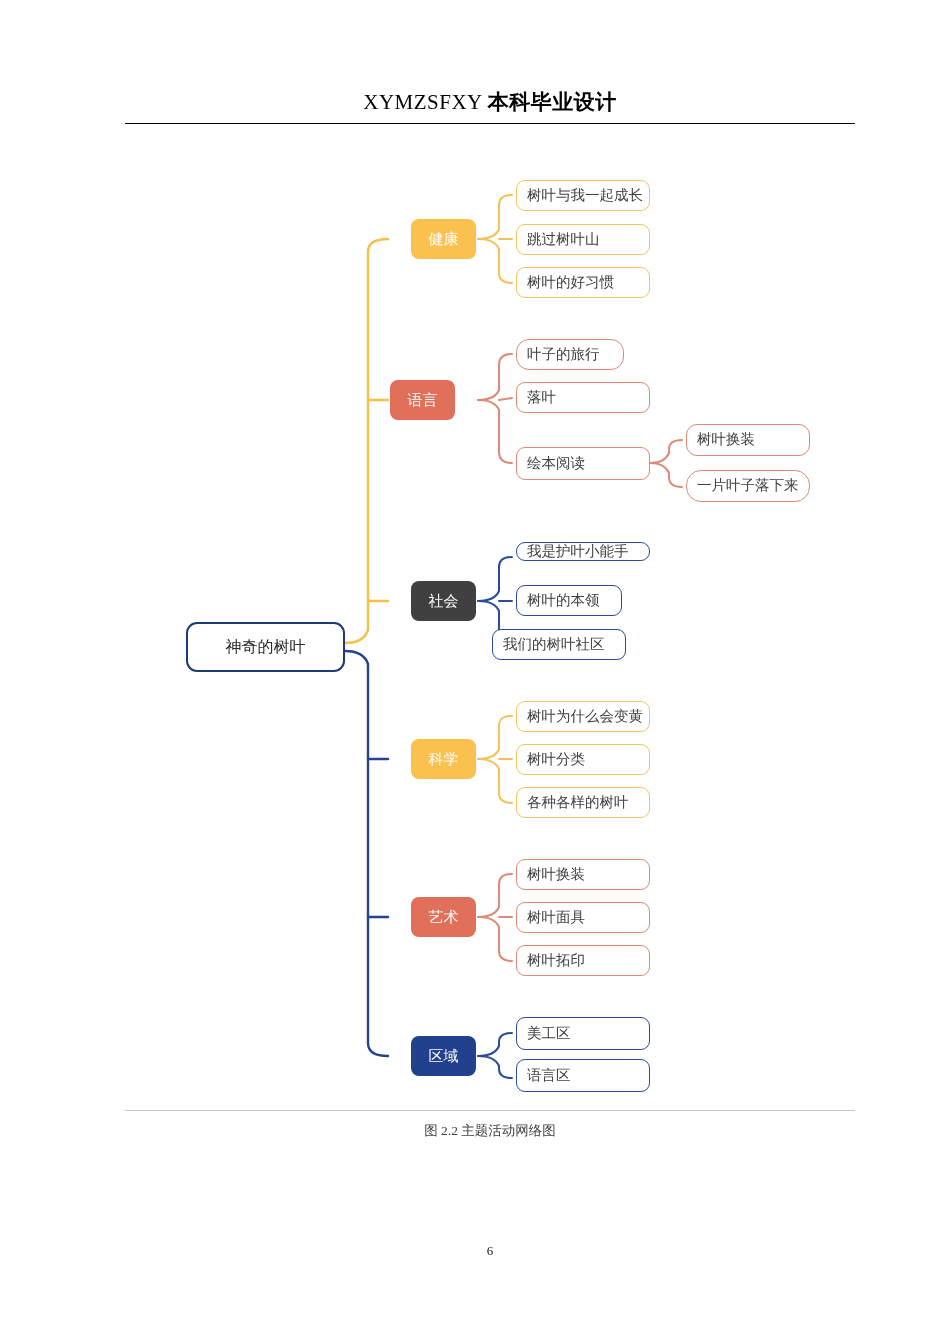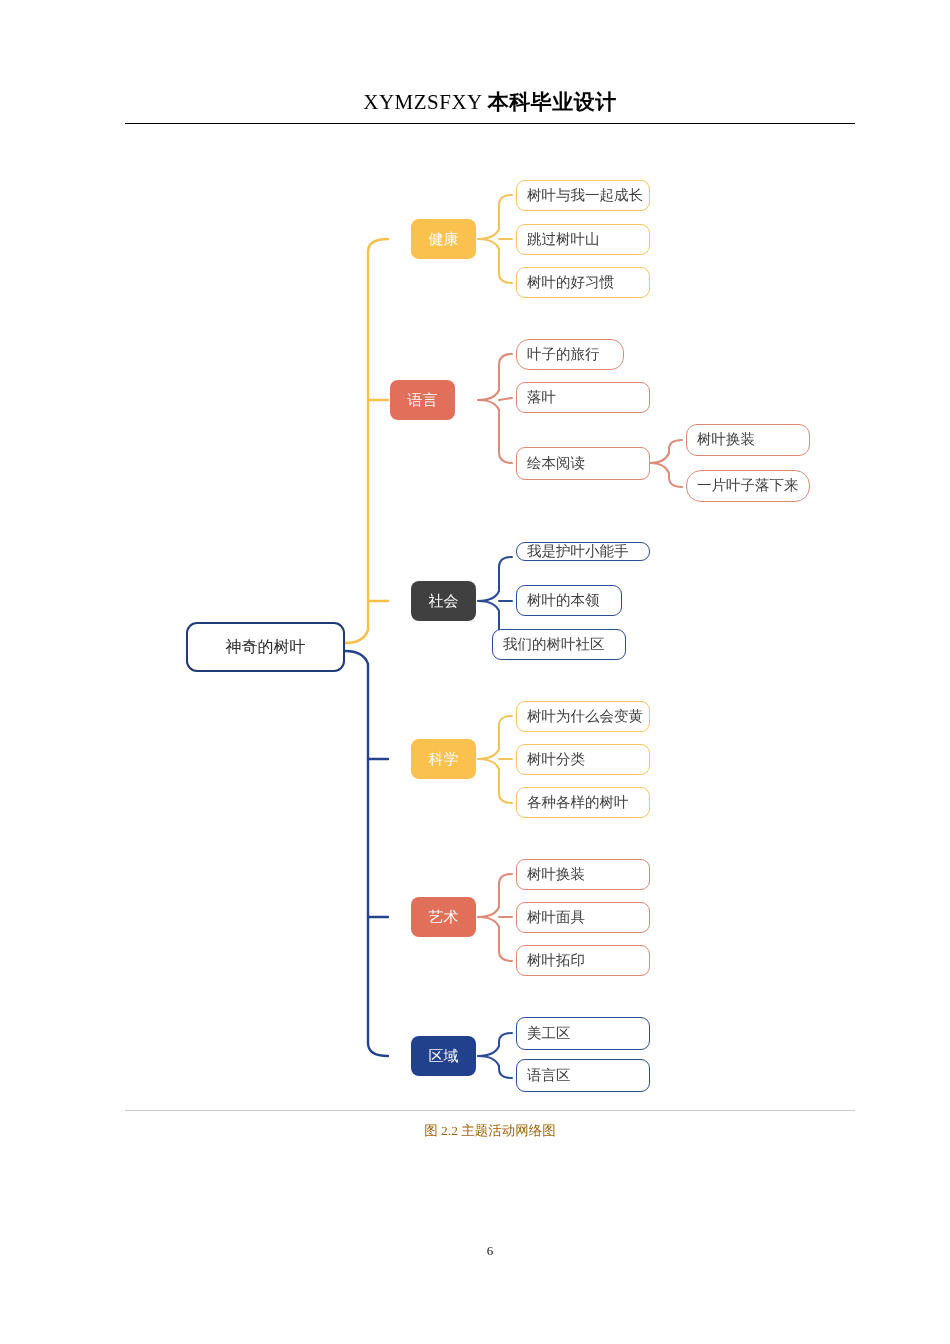--- a/index.html
+++ b/index.html
@@ -115,21 +115,21 @@
     border-top: 1px solid #c9c9c9;
   }
   .figure-caption {
     position: absolute;
     left: 125px;
     top: 1122px;
     width: 730px;
     text-align: center;
     font-family: "Liberation Serif", "DejaVu Serif", serif;
     font-size: 13.5px;
-    color: #a16207;
+    color: #404040;
   }
   .page-number {
     position: absolute;
     left: 125px;
     top: 1243px;
     width: 730px;
     text-align: center;
     font-family: "Liberation Serif", "DejaVu Serif", serif;
     font-size: 13px;
     color: #111;

